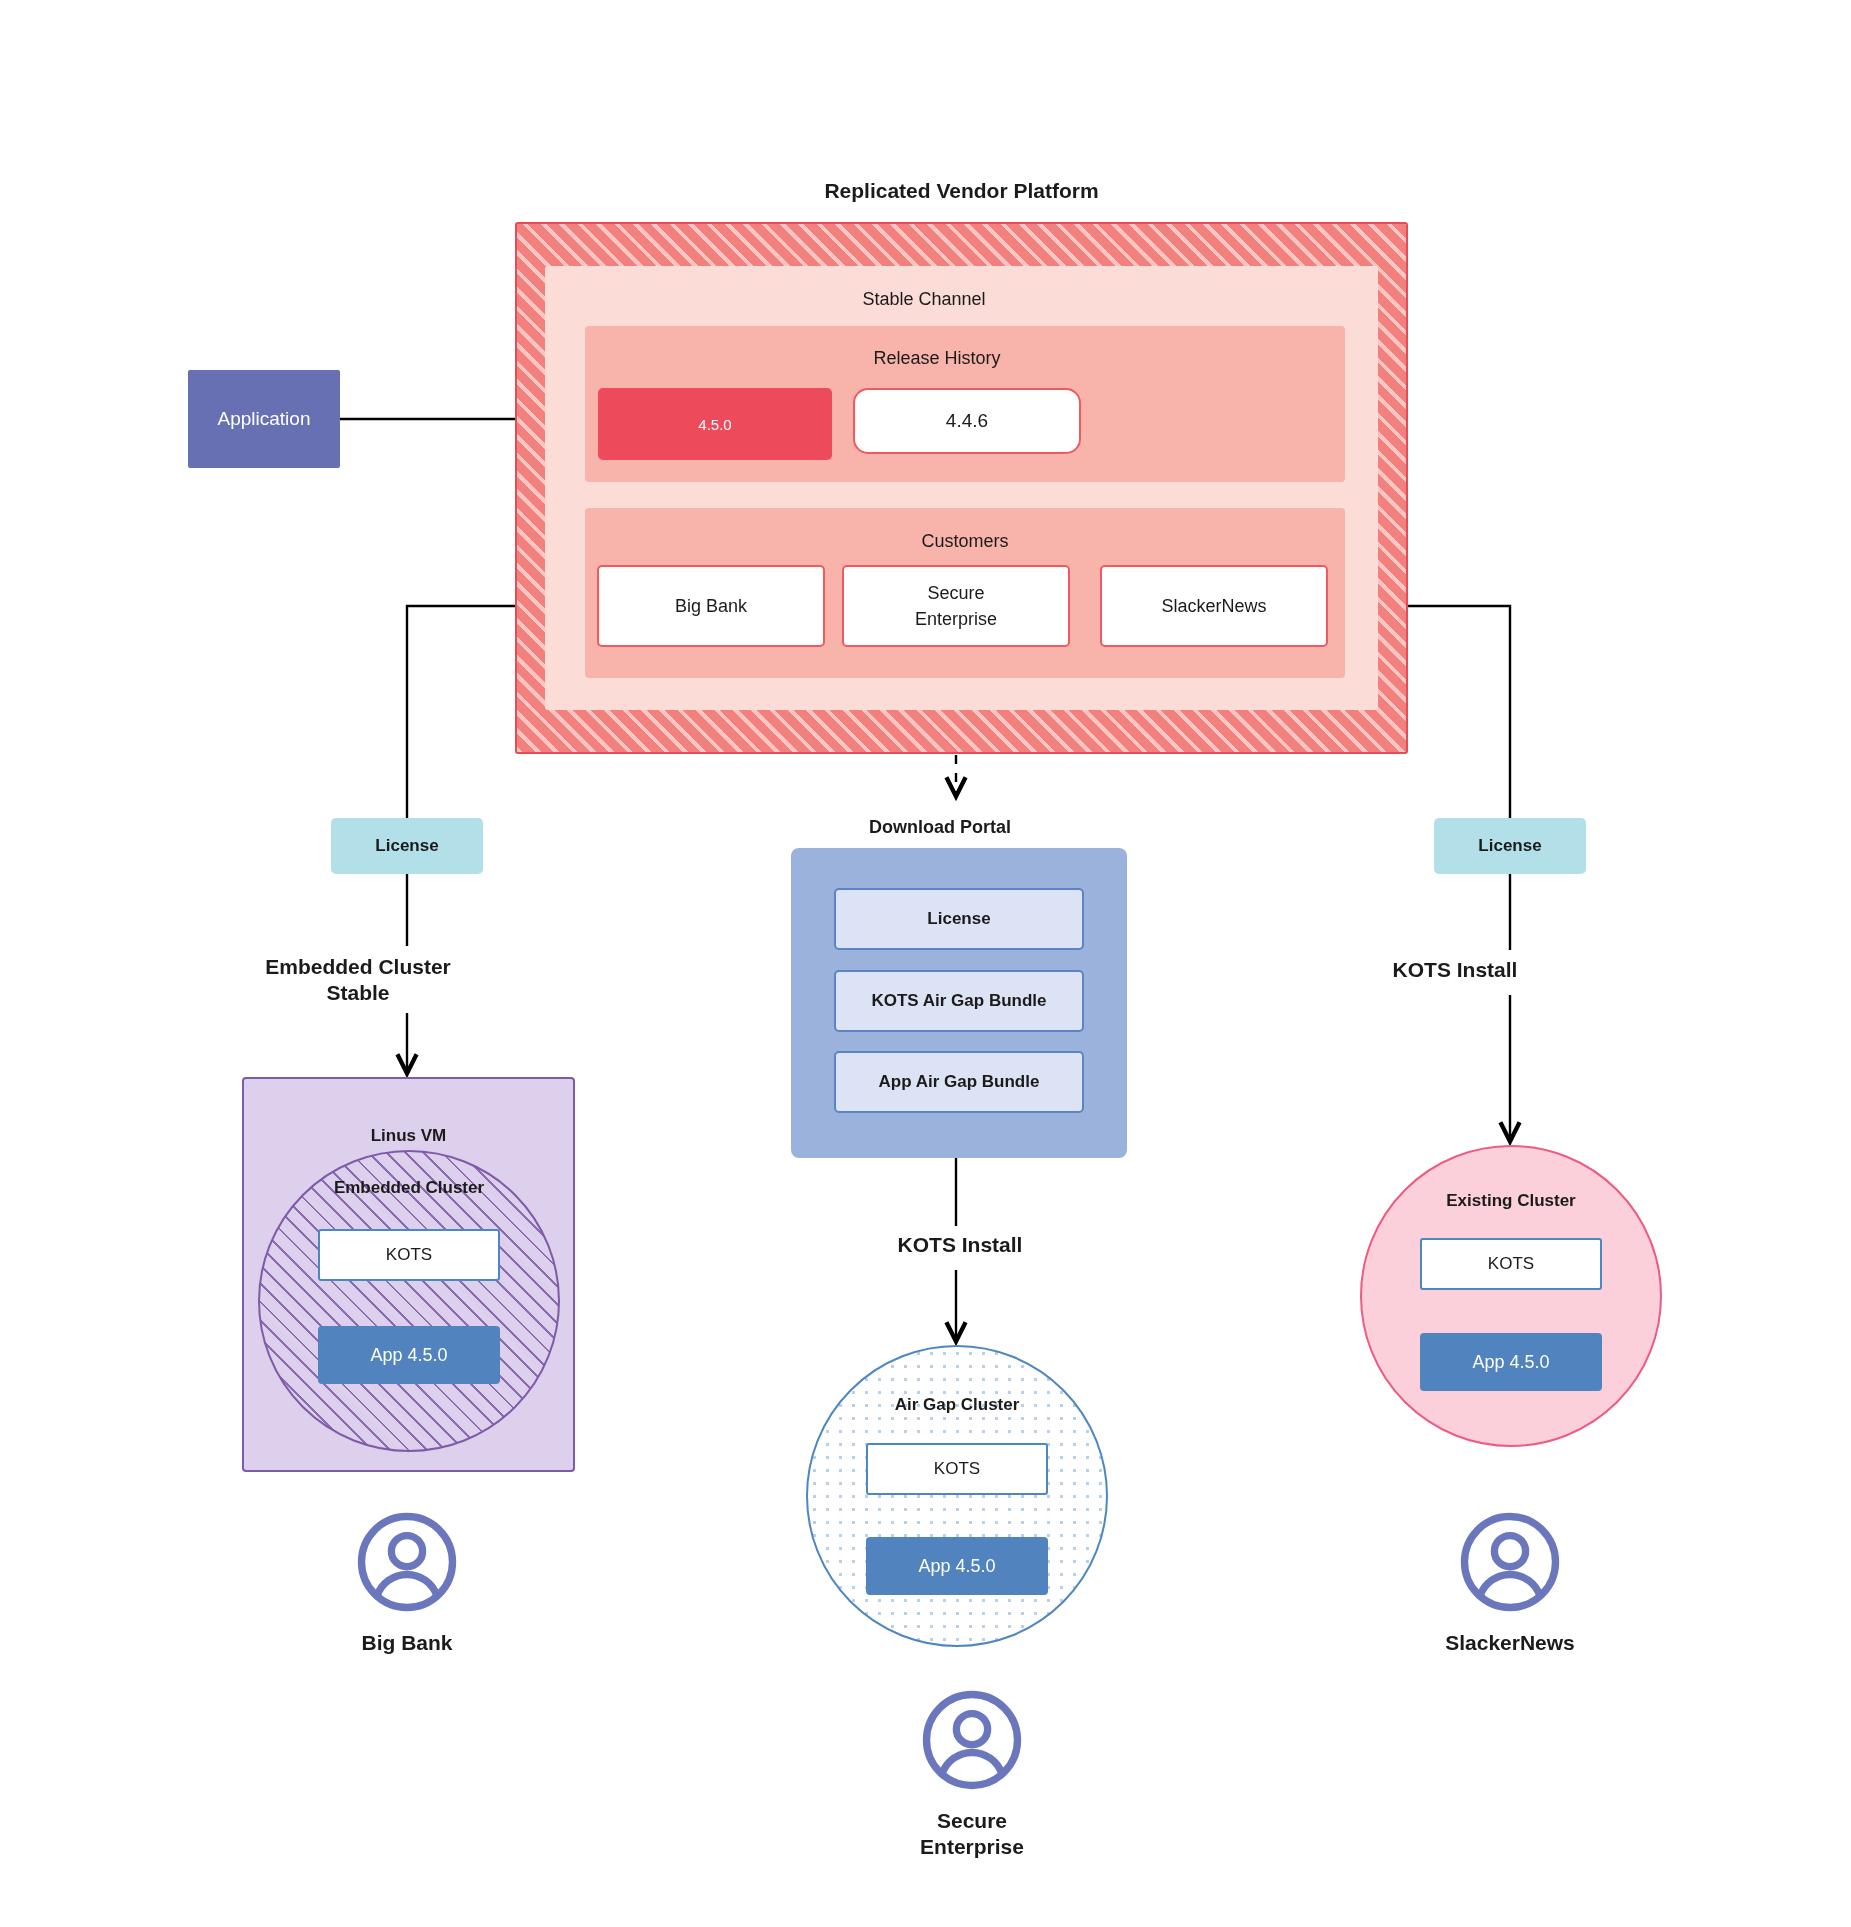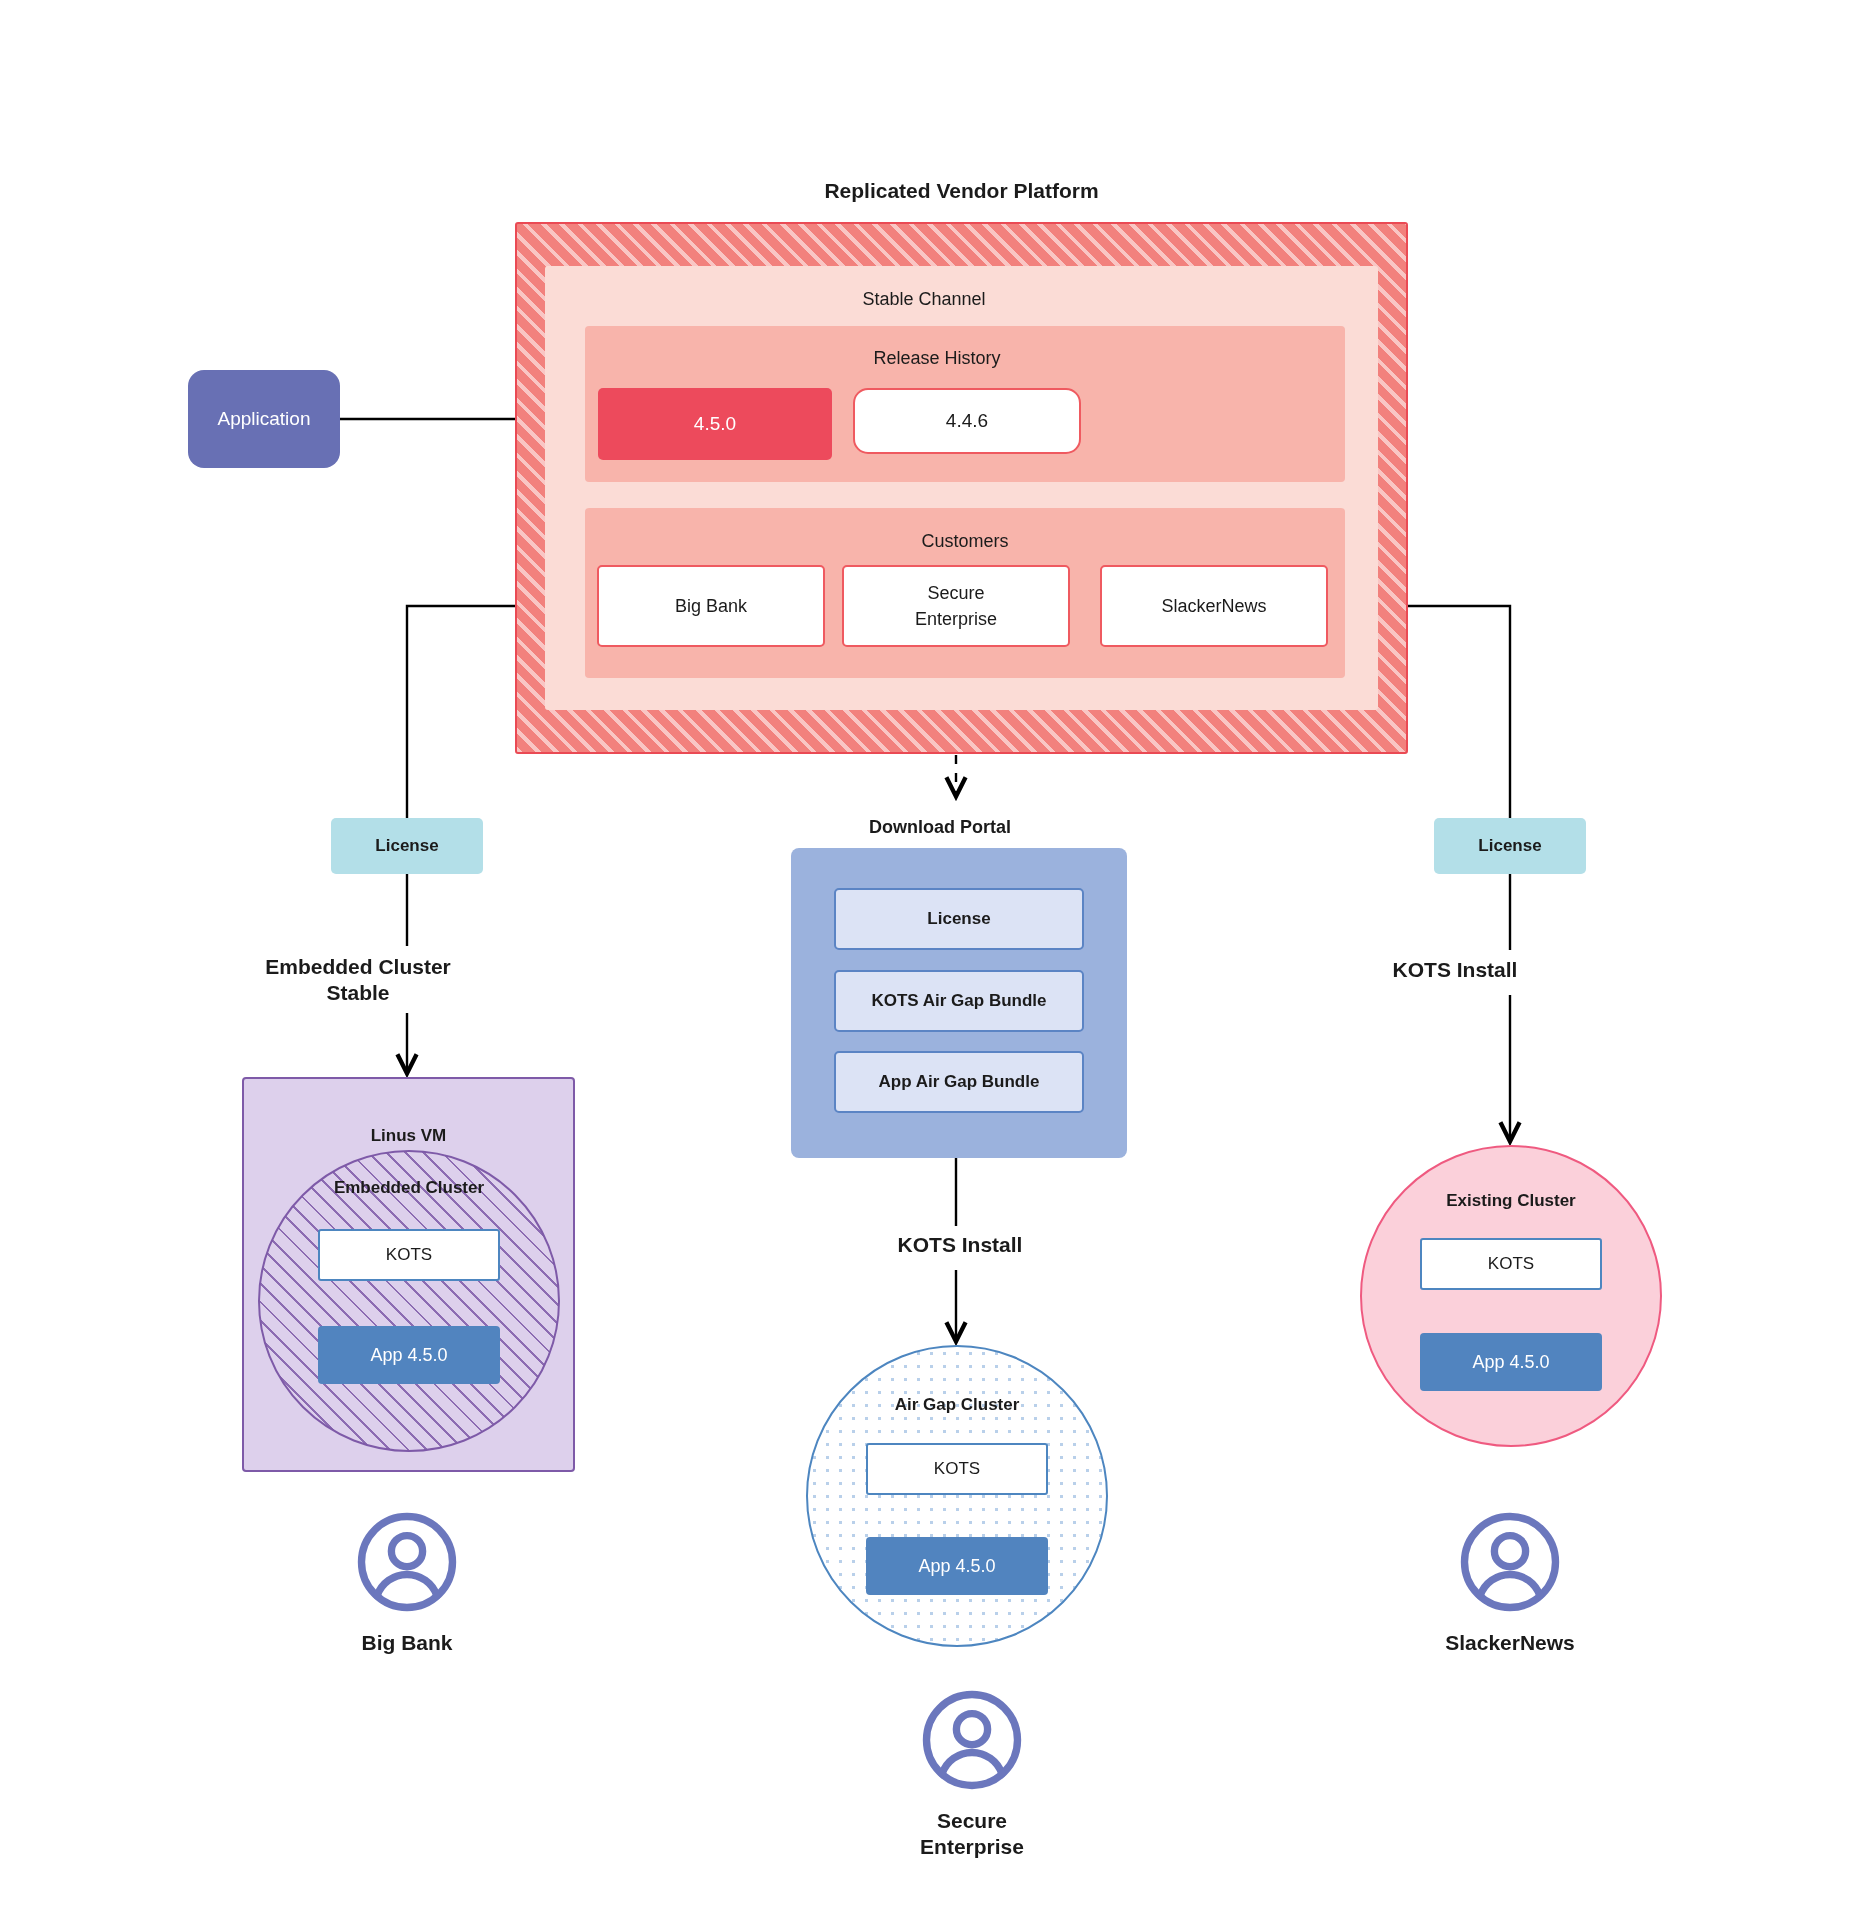--- a/index.html
+++ b/index.html
@@ -30,21 +30,21 @@
     background:#fbdcd6; border-radius:3px;
   }
   #channel-title{left:545px; top:286px; width:758px; height:26px; font-size:18px; font-weight:400;}
   #release-box{
     left:585px; top:326px; width:760px; height:156px;
     background:#f8b4ab; border-radius:4px;
   }
   #release-title{left:557px; top:345px; width:760px; height:26px; font-size:18px;}
   #rel-450{
     left:598px; top:388px; width:234px; height:72px;
-    background:#ed4a5c; border-radius:5px; color:#ffffff; font-size:19px;
+    background:#ed4a5c; border-radius:5px; color:#ffffff; font-size:15px;
   }
   #rel-446{
     left:853px; top:388px; width:228px; height:66px;
     background:#ffffff; border:2px solid #ef5a60; border-radius:15px; font-size:19px;
   }
   #customers-box{
     left:585px; top:508px; width:760px; height:170px;
     background:#f8b4ab; border-radius:4px;
   }
   #customers-title{left:585px; top:528px; width:760px; height:26px; font-size:18px;}
@@ -52,21 +52,21 @@
     top:565px; height:82px; background:#ffffff;
     border:2px solid #ef5a60; border-radius:5px; font-size:18px;
   }
   #cust-bigbank{left:597px; width:228px;}
   #cust-secent{left:842px; width:228px; line-height:1.45;}
   #cust-slacker{left:1100px; width:228px;}
 
   
   #application{
     left:188px; top:370px; width:152px; height:98px;
-    background:#6870b4; color:#ffffff; border-radius:16px; font-size:19px;
+    background:#6870b4; color:#ffffff; border-radius:2px; font-size:19px;
   }
 
   
   .license-chip{
     width:152px; height:56px; background:#b3dfe8;
     border-radius:5px; font-size:17px; font-weight:600;
   }
   #license-left{left:331px; top:818px;}
   #license-right{left:1434px; top:818px;}
 

